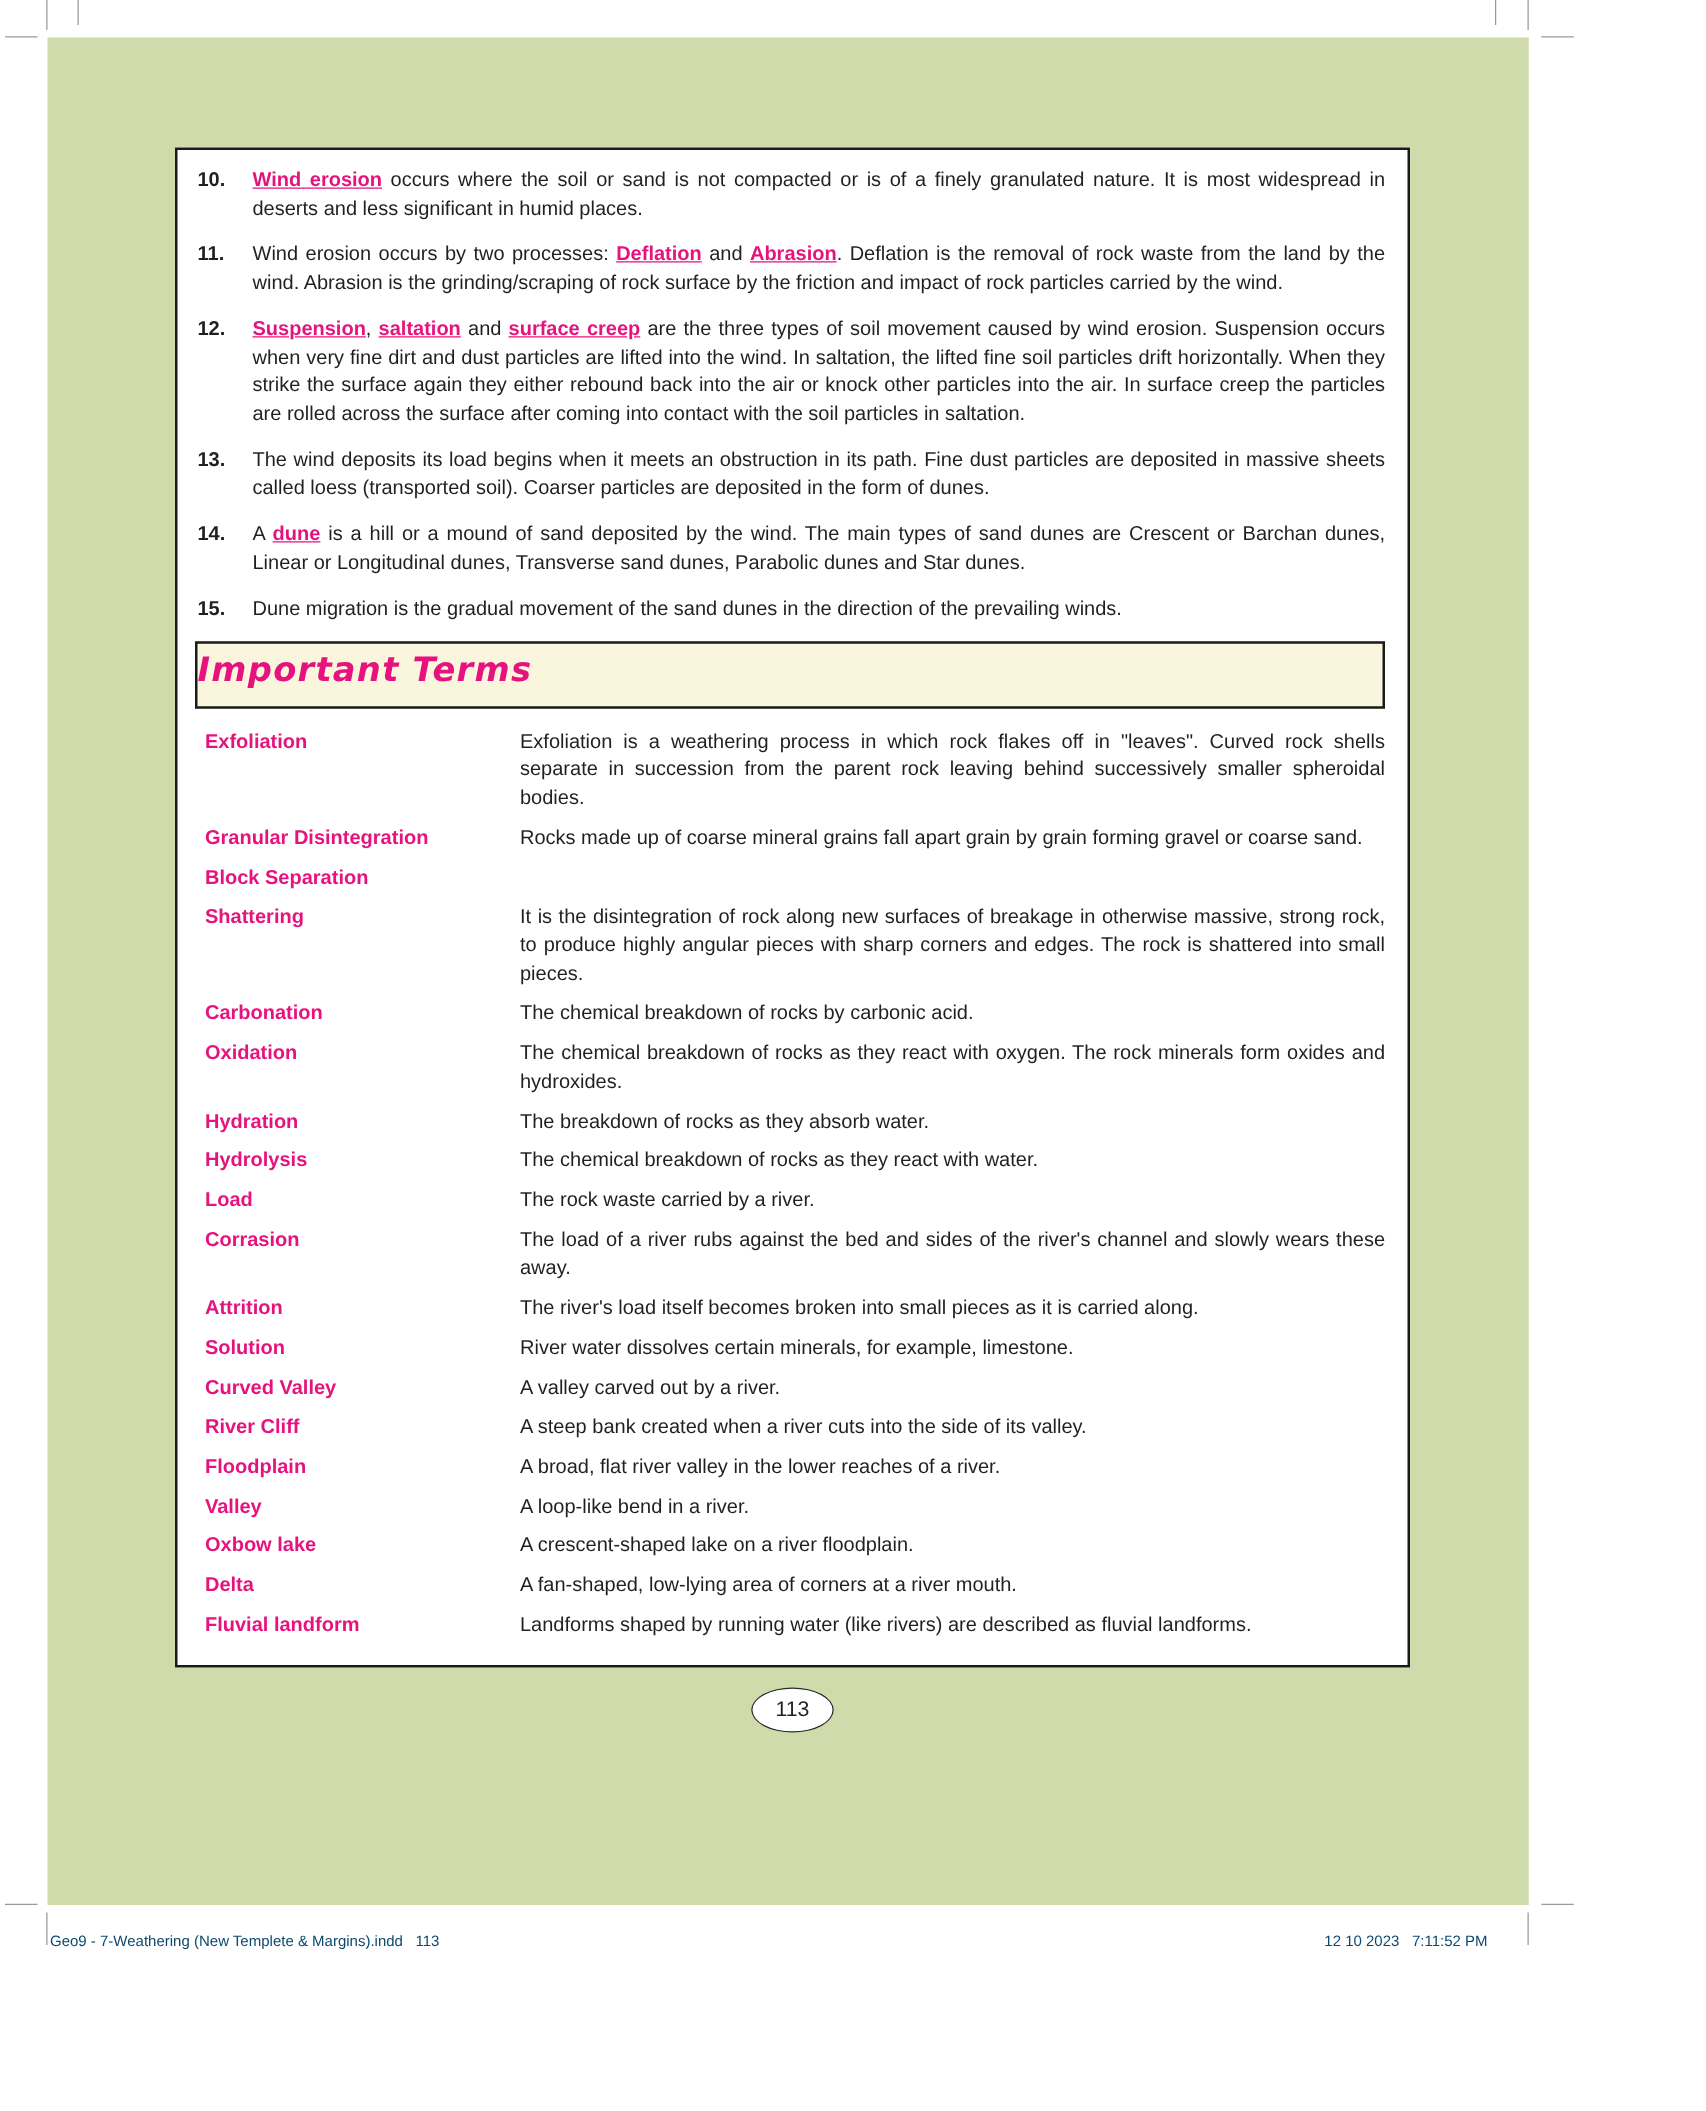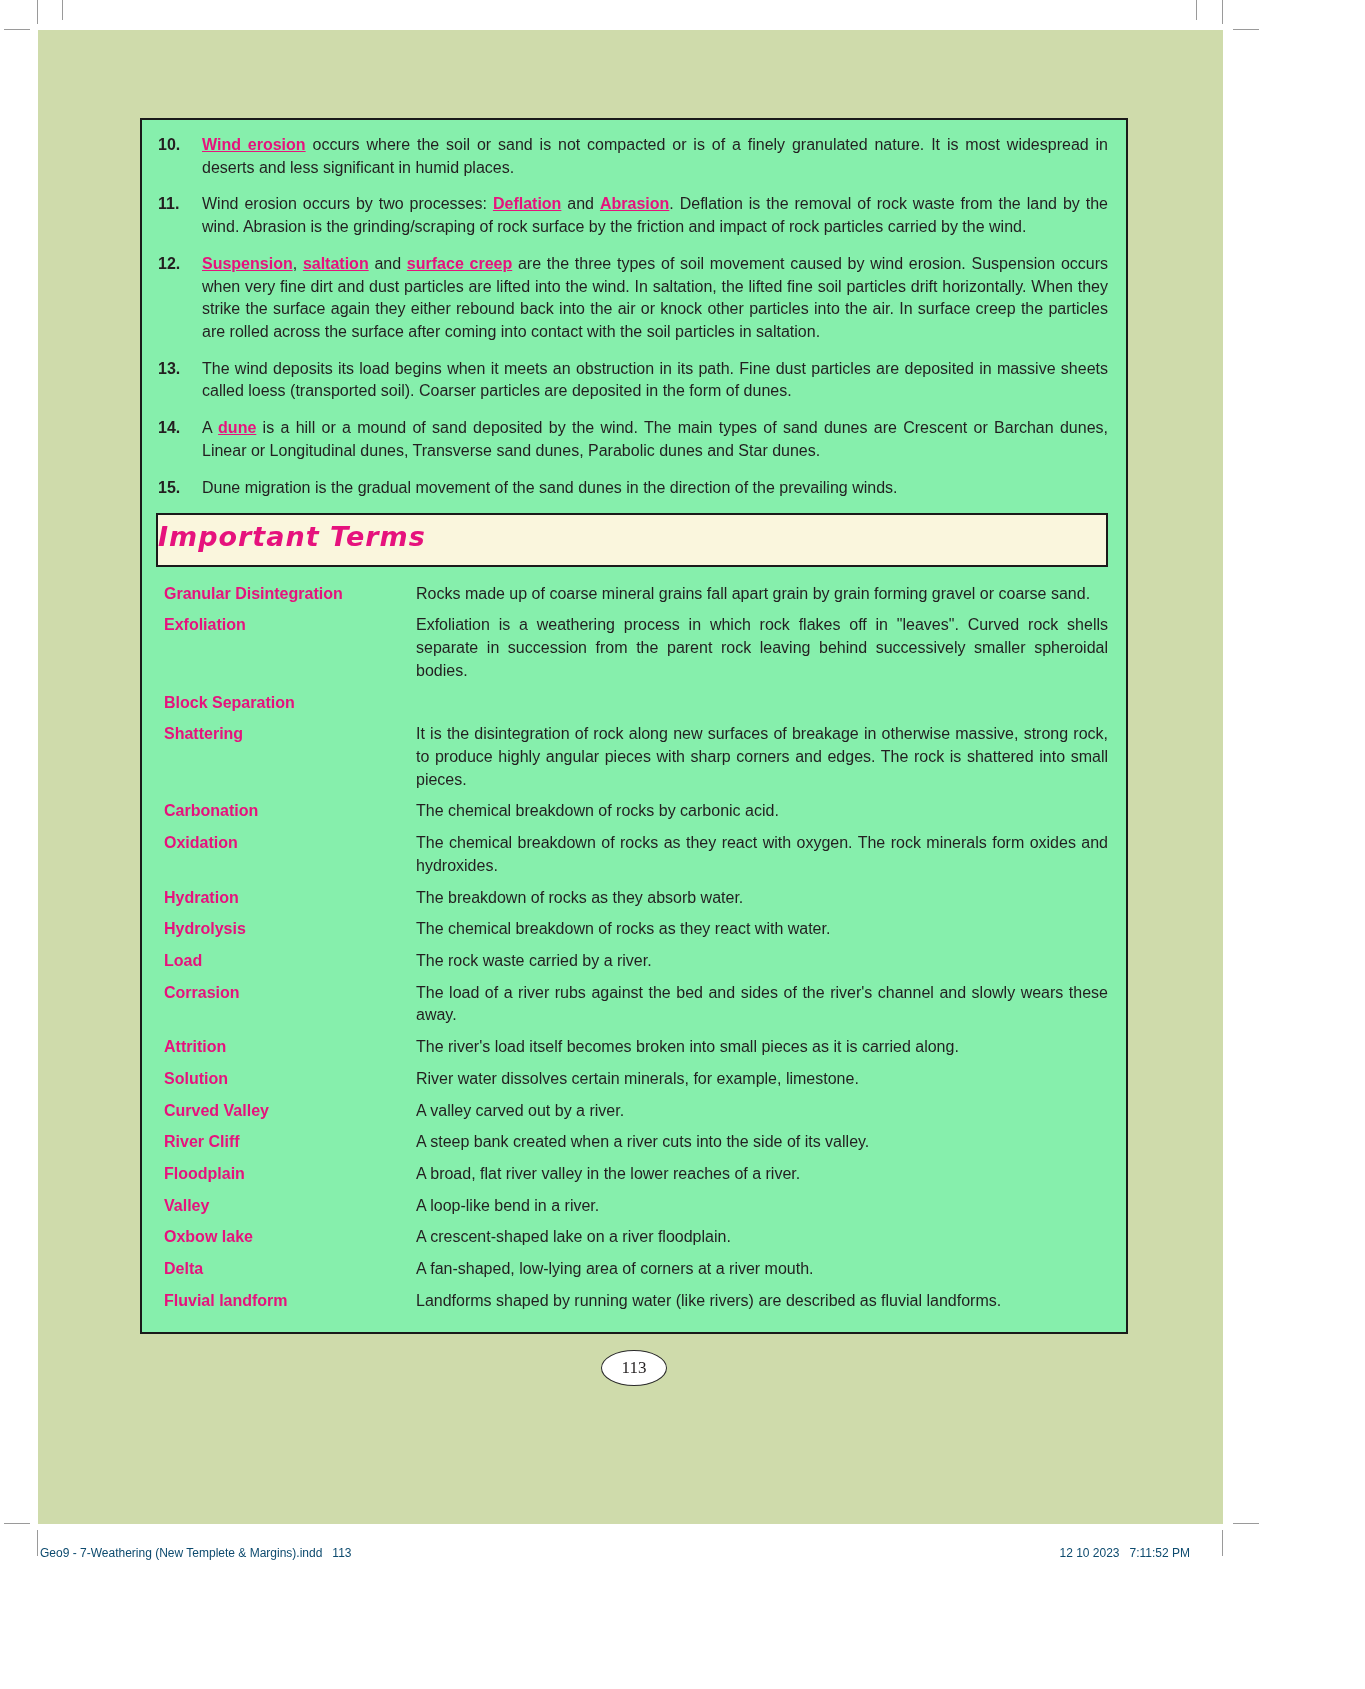--- a/index.html
+++ b/index.html
@@ -17,21 +17,21 @@
   .crop { position:absolute; background:#9a9a9a; }
   .crop.v { width:1px; }
   .crop.h { height:1px; }
 
   .page {
     position:absolute; left:38px; top:30px; width:1185px; height:1494px;
     background:var(--page-bg);
   }
   .content-box {
     margin:88px 95px 0 102px; width:988px;
-    background:#86efac; border:2px solid #1a1a1a;
+    background:#ffffff; border:2px solid #1a1a1a;
     padding:14px 18px 10px 14px;
     font-size:16px; line-height:1.42;
   }
   .point { display:flex; margin-bottom:14px; }
   .num { flex:none; width:46px; font-weight:bold; padding-left:2px; }
   .ptext { flex:1; text-align:justify; }
   .hl { color:var(--accent); font-weight:bold;text-decoration:underline; }
 
   .terms-header {
     border:2px solid #1a1a1a; background:var(--header-bg);
@@ -40,21 +40,21 @@
   .terms-title {
     font-family:"DejaVu Sans", sans-serif;
     font-style:italic; font-weight:bold;
     font-size:27px; letter-spacing:1px;
     color:var(--accent);
   }
   .term-row { display:flex; margin-bottom:9px; }
   .term-name { flex:none; width:248px; padding-left:8px; font-weight:bold; color:var(--accent); }
   .term-def { flex:1; padding-left:12px; text-align:justify; }
 
-  .oval-wrap { margin:16px 95px 0 102px; width:988px; text-align:center;font-family:Liberation Serif, serif; }
+  .oval-wrap { margin:16px 95px 0 102px; width:988px; text-align:center; }
   .page-oval {
     display:inline-block; width:66px; height:36px; line-height:33px;
     background:#ffffff; border:1.5px solid #2a2a2a; border-radius:50%;
     font-size:17px; color:#231f20; text-align:center;
   }
 
   .footer {
     position:absolute; left:40px; right:175px; top:1546px;
     display:flex; justify-content:space-between;
     font-size:12px; color:#0c4a6e;
@@ -106,26 +106,26 @@
             <div class="ptext"><span>Dune migration is the gradual movement of the sand dunes in the direction of the prevailing winds.</span></div>
           </div>
         </div>
 
       <div class="terms-header">
         <span class="terms-title">Important Terms</span>
       </div>
 
       <div id="terms">
           <div class="term-row">
+            <div class="term-name">Exfoliation</div>
+            <div class="term-def">Exfoliation is a weathering process in which rock flakes off in "leaves". Curved rock shells separate in succession from the parent rock leaving behind successively smaller spheroidal bodies.</div>
+          </div>
+          <div class="term-row">
             <div class="term-name">Granular Disintegration</div>
             <div class="term-def">Rocks made up of coarse mineral grains fall apart grain by grain forming gravel or coarse sand.</div>
-          </div>
-          <div class="term-row">
-            <div class="term-name">Exfoliation</div>
-            <div class="term-def">Exfoliation is a weathering process in which rock flakes off in "leaves". Curved rock shells separate in succession from the parent rock leaving behind successively smaller spheroidal bodies.</div>
           </div>
           <div class="term-row">
             <div class="term-name">Block Separation</div>
           </div>
           <div class="term-row">
             <div class="term-name">Shattering</div>
             <div class="term-def">It is the disintegration of rock along new surfaces of breakage in otherwise massive, strong rock, to produce highly angular pieces with sharp corners and edges. The rock is shattered into small pieces.</div>
           </div>
           <div class="term-row">
             <div class="term-name">Carbonation</div>

